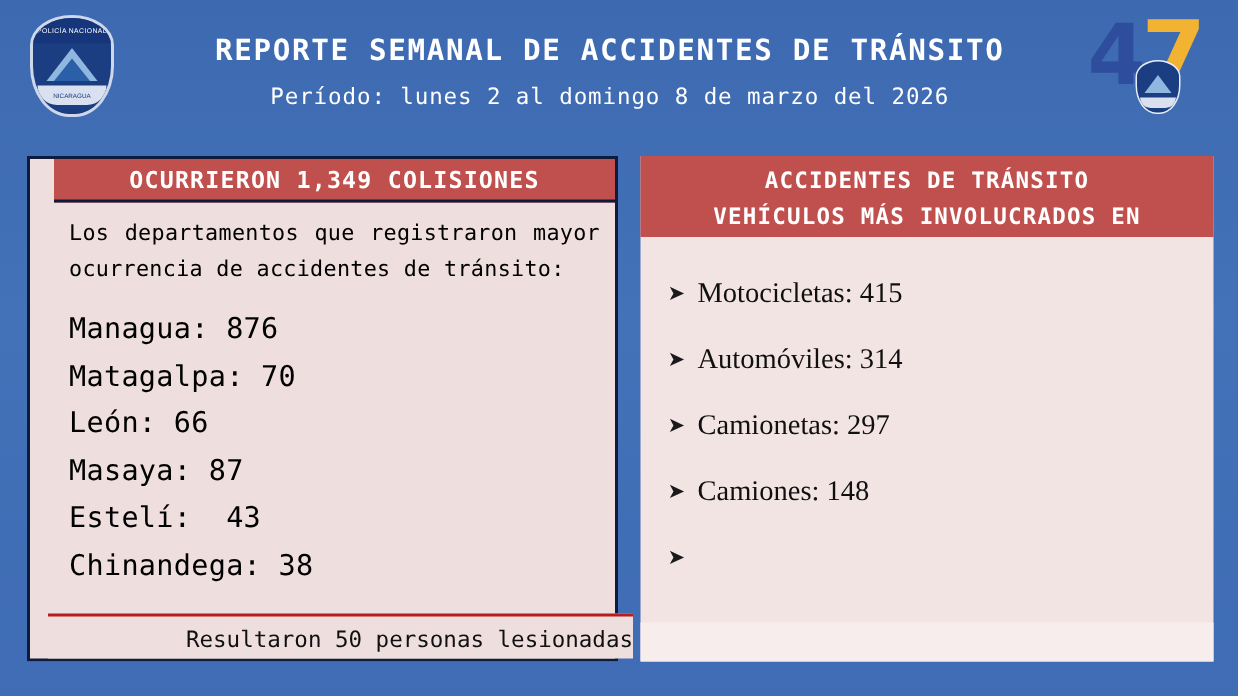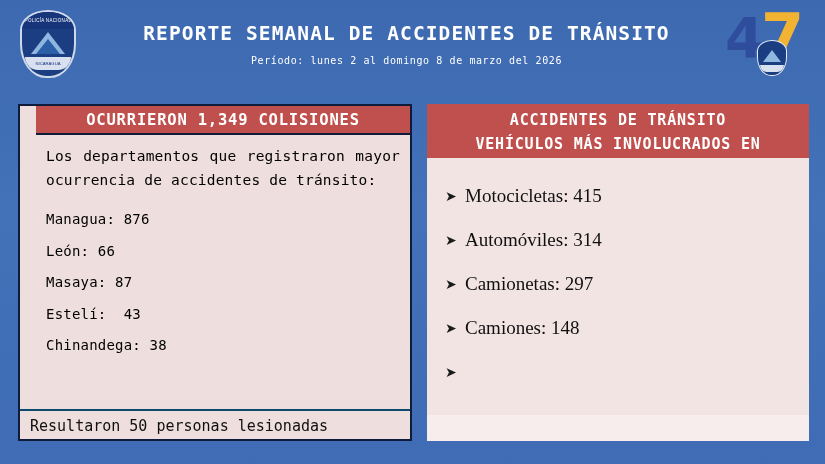--- a/index.html
+++ b/index.html
@@ -102,21 +102,21 @@
   }
   .title-main {
     color: #ffffff;
     font-size: 19.5px;
     letter-spacing: 1.1px;
     font-weight: bold;
     white-space: nowrap;
   }
   .title-sub {
     color: #ffffff;
-    font-size: 10px;
+    font-size: 15px;
     letter-spacing: .6px;
     margin-top: 10px;
     white-space: nowrap;
   }
 
   .anniv {
     position: absolute;
     right: 14px;
     top: 6px;
     width: 88px;
@@ -228,39 +228,40 @@
   .intro {
     text-align: justify;
     text-align-last: left;
     letter-spacing: .2px;
     margin-bottom: 12px;
   }
   .dept-list {
     margin: 0;
   }
   .dept-row {
-    font-size: 14px;
+    font-size: 19px;
     line-height: 31.5px;
     letter-spacing: .2px;
     white-space: pre;
   }
   .left-footer {
     position: absolute;
-    left: 0;
+    left: 12px;
     bottom: 0;
     width: 100%;
     box-sizing: border-box;
-    border-top: 2px solid #0c4a6e;
+    border-top: 2px solid #b91c1c;
     background: #efdede;
     color: #101010;
     font-size: 15px;
     line-height: 30px;
     height: 30px;
     padding-left: 10px;
     white-space: pre;
+    text-align: right;
   }
 
   
   .right-body {
     padding: 16px 0 0 18px;
   }
   .veh-row {
     display: flex;
     align-items: center;
     height: 44px;
@@ -316,20 +317,21 @@
       </div>
     </div>
   </div>
 
   <div class="panel panel-left">
     <div class="panel-head">OCURRIERON 1,349 COLISIONES</div>
     <div class="left-body">
       <div class="intro">Los departamentos que registraron mayor ocurrencia de accidentes de tránsito:</div>
       <div class="dept-list">
         <div class="dept-row">Managua: 876</div>
+        <div class="dept-row">Matagalpa: 70</div>
         <div class="dept-row">León: 66</div>
         <div class="dept-row">Masaya: 87</div>
         <div class="dept-row">Estelí:  43</div>
         <div class="dept-row">Chinandega: 38</div>
       </div>
     </div>
     <div class="left-footer">Resultaron 50 personas lesionadas</div>
   </div>
 
   <div class="panel panel-right">

